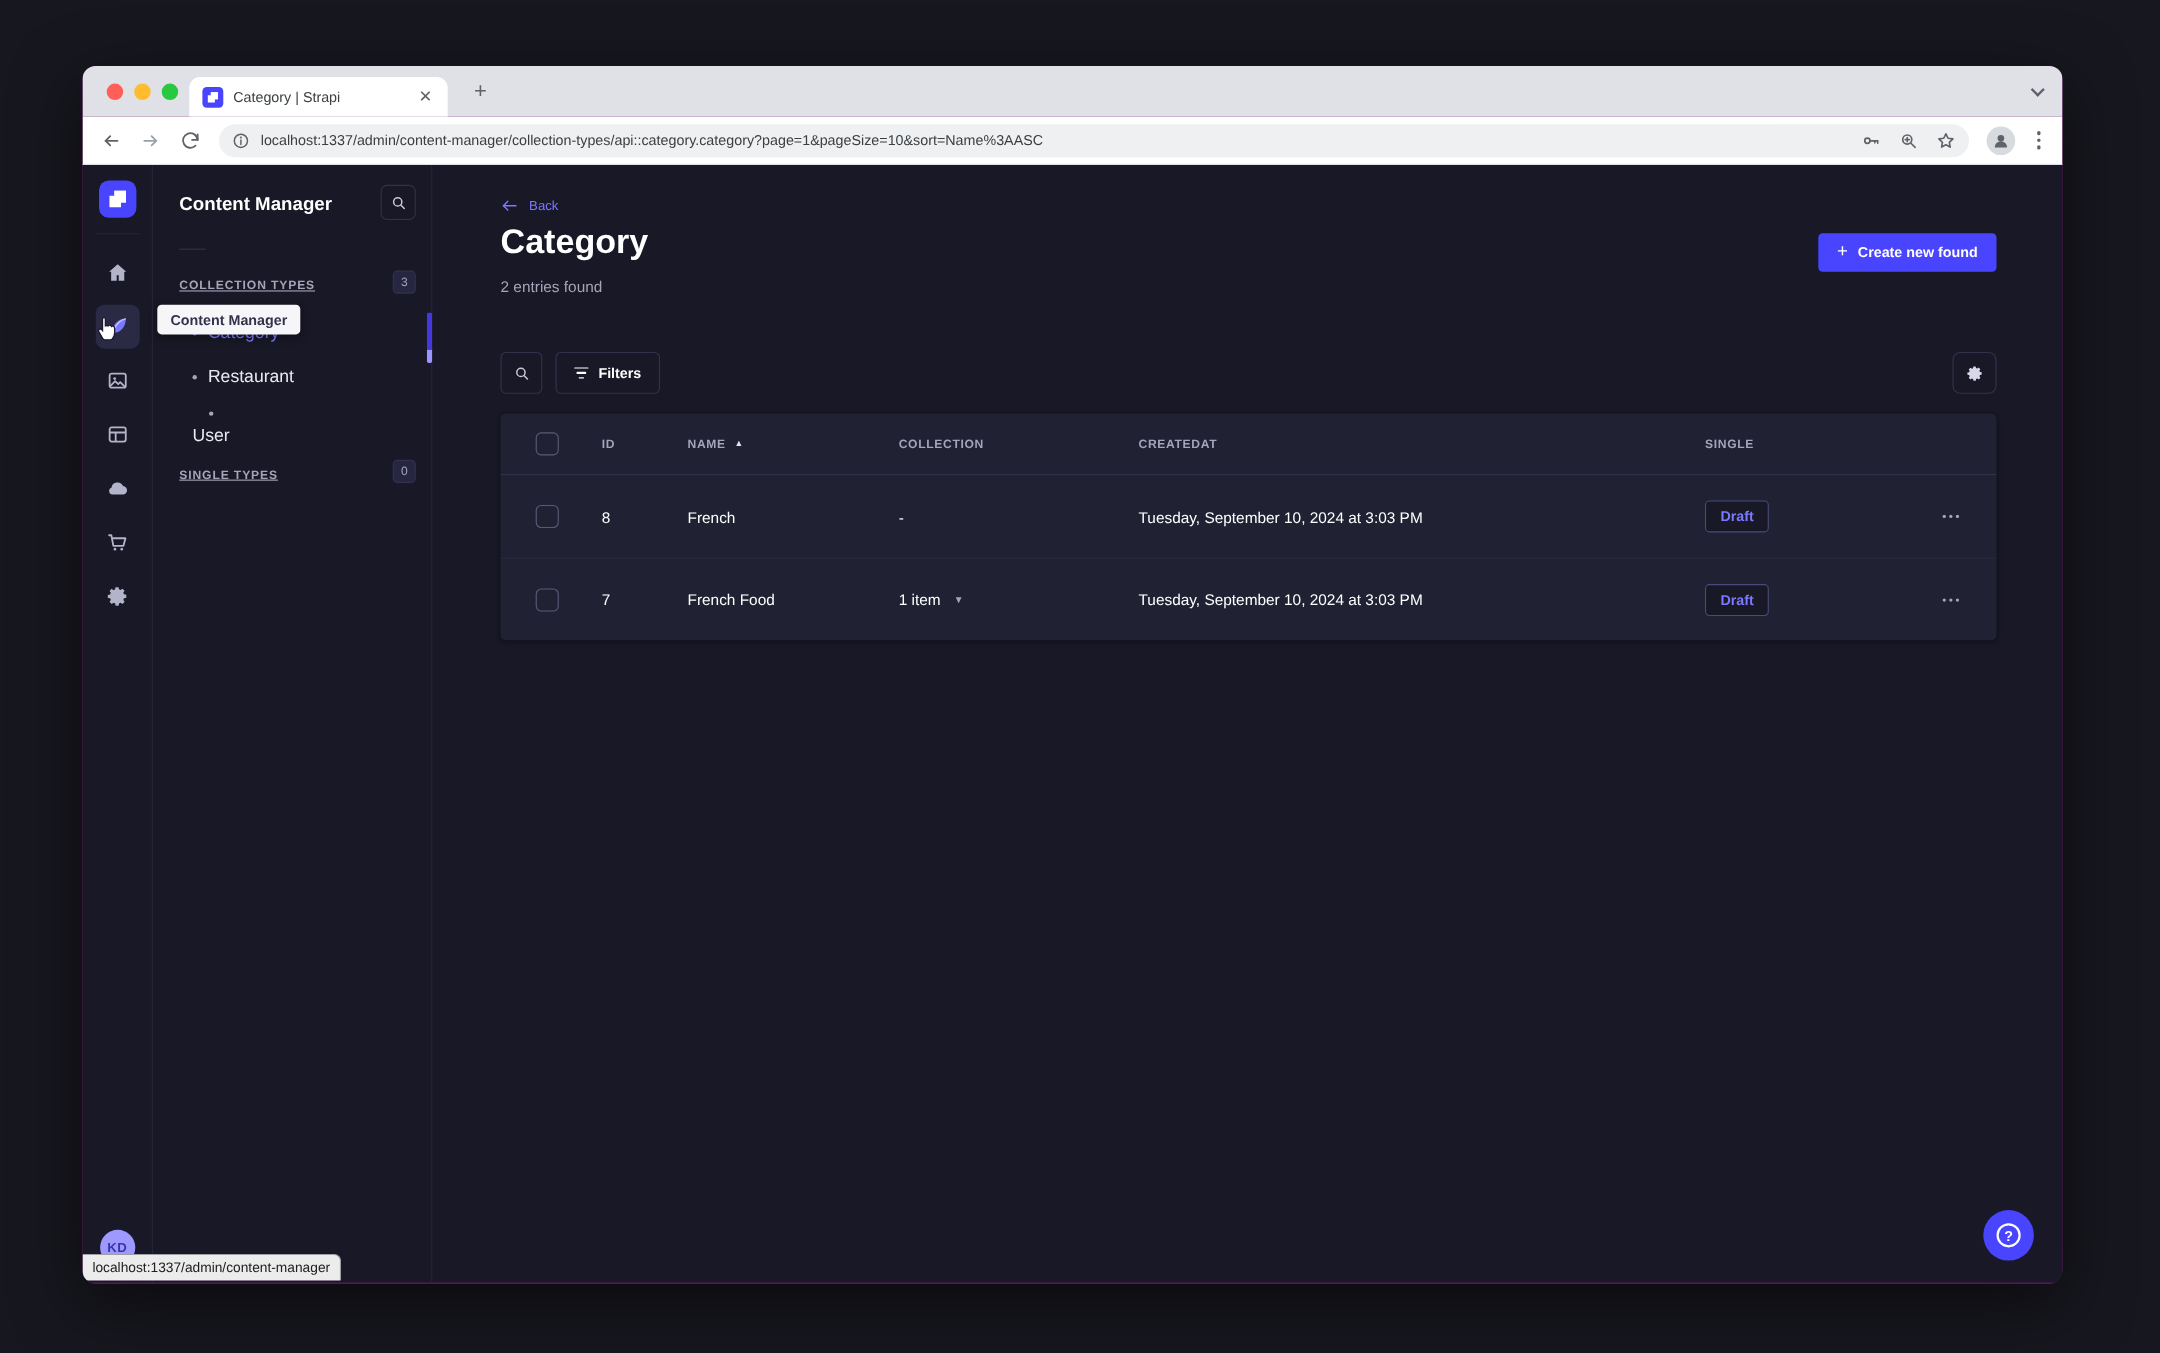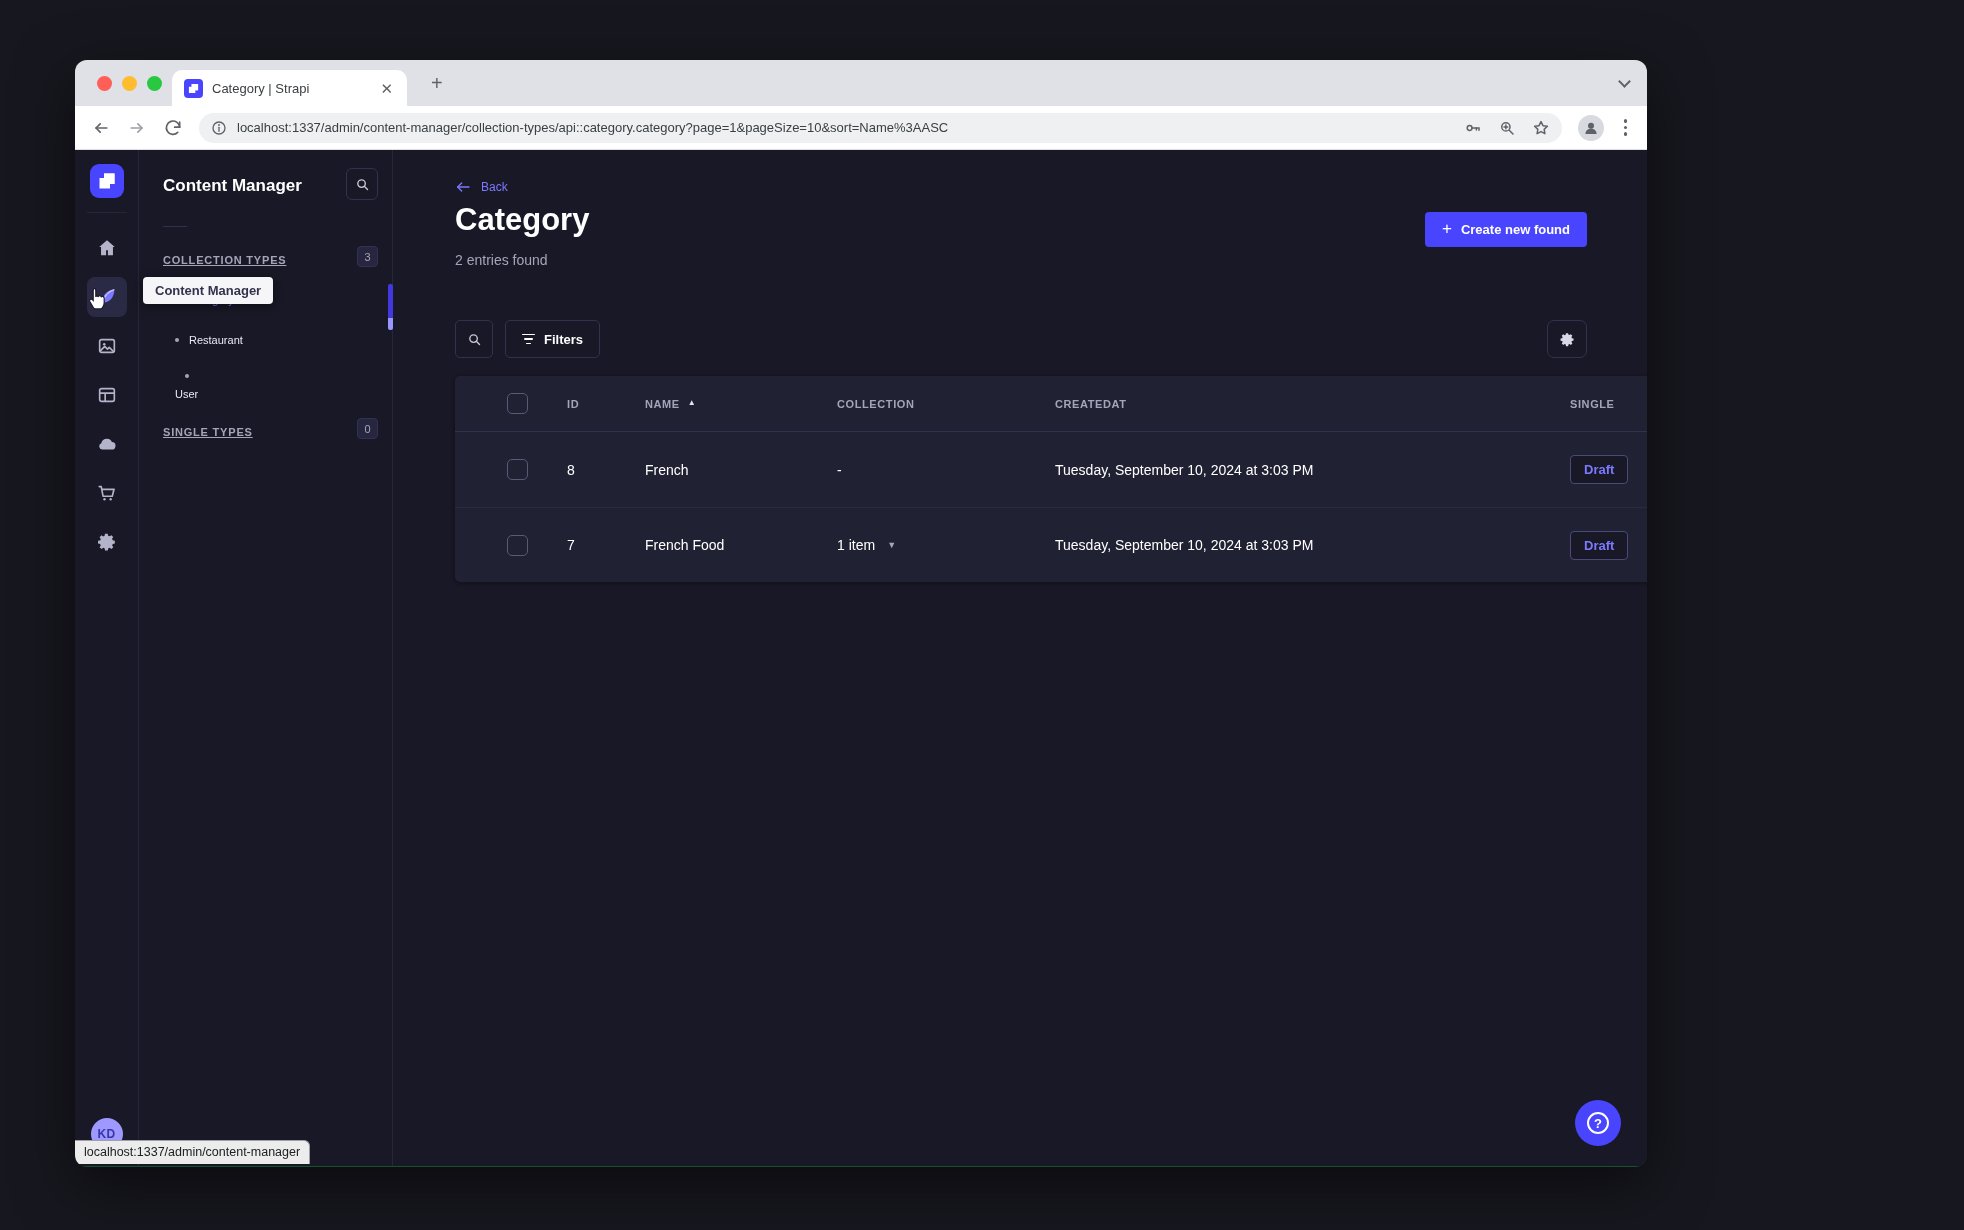--- a/index.html
+++ b/index.html
@@ -4,22 +4,22 @@
 <style>
   * { margin:0; padding:0; box-sizing:border-box; }
   html,body { width:1964px; height:1230px; }
   body {
     background:#17171f;
     font-family:"Liberation Sans", sans-serif;
     overflow:hidden;
     position:relative;
   }
   .window {
-    position:absolute; left:75px; top:60px; width:1572px; height:1107px;
-    border-radius:12px; overflow:hidden; background:#14532d;
+    position:absolute; left:75px; top:60px; width:1800px; height:1107px;
+    border-radius:12px; overflow:hidden; background:#701a75;
     box-shadow:0 18px 60px rgba(0,0,0,.55);
   }
   
   .tabstrip { height:46px; background:#dfe1e6; position:relative; display:flex; align-items:center; }
   .traffic { display:flex; gap:10px; margin-left:22px; }
   .traffic span { width:15px; height:15px; border-radius:50%; display:block; }
   .t-red { background:#ff5f57; } .t-yellow { background:#febc2e; } .t-green { background:#28c840; }
   .tab {
     position:absolute; left:97px; bottom:0; width:235px; height:36px;
     background:#ffffff; border-radius:10px 10px 0 0;
@@ -48,42 +48,42 @@
   .rail-divider { width:40px; height:1px; background:#26263a; margin:14px 0 6px; }
   .rail-ic { width:40px; height:40px; border-radius:8px; display:flex; align-items:center; justify-content:center; margin-top:9px; color:#b3b3c9; }
   .rail-ic.active { background:#2a2a45; color:#7b79ff; }
   .rail-avatar { position:absolute; bottom:16px; left:50%; transform:translateX(-50%); width:32px; height:32px; border-radius:50%; background:#9d99ff; color:#3a36a8; font-size:12px; font-weight:bold; display:flex; align-items:center; justify-content:center; letter-spacing:.3px; }
   .subnav { width:254px; flex:none; border-right:1px solid #26263a; position:relative; }
   .subnav-title { position:absolute; left:24px; top:26px; font-size:17px; font-weight:bold; color:#ffffff; }
   .subnav-search { position:absolute; right:14px; top:18px; width:32px; height:32px; border:1px solid #32324d; border-radius:6px; display:flex; align-items:center; justify-content:center; color:#c8c8d8; background:transparent; }
   .subnav-hr { position:absolute; left:24px; top:76px; width:24px; height:1px; background:#32324d; }
   .section-label { position:absolute; left:24px; font-size:11px; font-weight:bold; letter-spacing:.8px; color:#a5a5ba;text-decoration:underline; }
   .section-badge { position:absolute; right:14px; width:21px; height:21px; border-radius:4px; background:#262640; border:1px solid #32324d; color:#a5a5ba; font-size:11px; display:flex; align-items:center; justify-content:center; transform:translateY(-4px); }
-  .sn-item { position:absolute; left:36px; display:flex; align-items:center; gap:10px; font-size:11px; color:#eaeaf4; }
+  .sn-item { position:absolute; left:36px; display:flex; align-items:center; gap:10px; font-size:16px; color:#eaeaf4; }
   .sn-item .dot { width:4px; height:4px; border-radius:50%; background:#a5a5ba; }
   .sn-item.active { color:#7b79ff; }
   .sn-item.active .dot { background:#7b79ff; }
   .scroll-thumb { position:absolute; left:249px; top:134px; width:5px; height:46px; border-radius:2px; overflow:hidden; z-index:3; }
   .scroll-thumb .a { height:34px; background:#4338e0; }
   .scroll-thumb .b { height:12px; background:#9a96ff; }
   .content { flex:1; position:relative; }
   .back-link { position:absolute; left:62px; top:30px; display:flex; align-items:center; gap:10px; color:#7b79ff; font-size:12px; }
   .page-title { position:absolute; left:62px; top:52px; font-size:31px; font-weight:bold; color:#ffffff; }
   .page-subtitle { position:absolute; left:62px; top:102px; font-size:14px; color:#a5a5ba; }
   .create-btn { position:absolute; right:60px; top:62px; height:35px; background:#4945ff; border:none; border-radius:4px; color:#fff; font-size:13px; font-weight:bold; display:flex; align-items:center; gap:9px; padding:0 17px; font-family:inherit; }
   .plus-glyph { font-size:17px; font-weight:normal; line-height:1; transform:translateY(-1px); }
   .action-bar-search { position:absolute; left:62px; top:170px; width:38px; height:38px; border:1px solid #32324d; border-radius:5px; background:transparent; color:#c8c8d8; display:flex; align-items:center; justify-content:center; }
   .filters-btn { position:absolute; left:112px; top:170px; height:38px; border:1px solid #32324d; border-radius:5px; background:transparent; color:#fff; font-size:13px; font-weight:bold; display:flex; align-items:center; gap:9px; padding:0 16px; font-family:inherit; }
   .filter-ic { display:flex; flex-direction:column; gap:3px; align-items:center; }
   .filter-ic i { display:block; height:1.6px; background:#fff; border-radius:1px; }
   .filter-ic i:nth-child(1){width:13px;} .filter-ic i:nth-child(2){width:9px;} .filter-ic i:nth-child(3){width:5px;}
   .gear-btn { position:absolute; right:60px; top:170px; width:40px; height:38px; border:1px solid #32324d; border-radius:7px; background:transparent; color:#d8d8e8; display:flex; align-items:center; justify-content:center; }
   
   .card { position:absolute; left:62px; top:226px; width:1360px; background:#212134; border-radius:5px; box-shadow:0 1px 4px rgba(0,0,0,.35); }
-  .trow { display:grid; grid-template-columns:64px 78px 192px 218px 515px 223px 70px; align-items:center;padding-left:20px; }
+  .trow { display:grid; grid-template-columns:64px 78px 192px 218px 515px 223px 70px; align-items:center; }
   .thead { height:56px; border-bottom:1px solid #32324d; }
   .tbody-row { height:75px; }
   .tbody-row + .tbody-row { border-top:1px solid #2a2a3d; }
   .cell { padding-left:28px; font-size:14px; color:#ffffff; display:flex; align-items:center; gap:8px; }
   .cell.first { padding-left:32px; }
   .hcell { font-size:11px; font-weight:bold; letter-spacing:.6px; color:#a5a5ba; }
   .checkbox { width:21px; height:21px; border:1px solid #5a5a78; border-radius:5px; background:transparent; }
   .sort-arrow { font-size:8px; color:#e6e6f0; transform:translateY(-1px); }
   .caret { font-size:9px; color:#a5a5ba; margin-left:4px; }
   .status-badge { display:inline-block; padding:6px 13px; border-radius:4px; background:#181826; border:1px solid #4a4a7a; color:#7b79ff; font-size:13px; font-weight:bold; }

